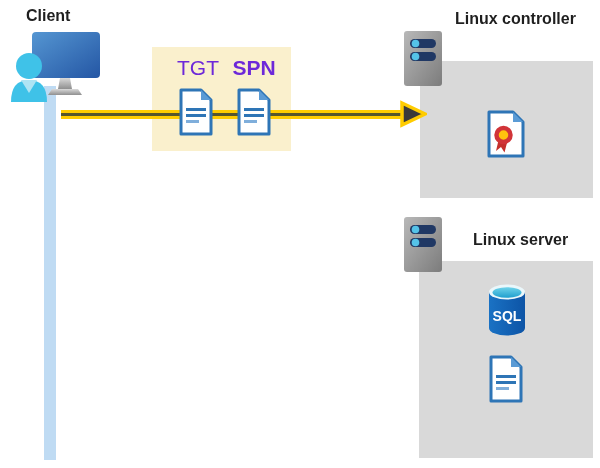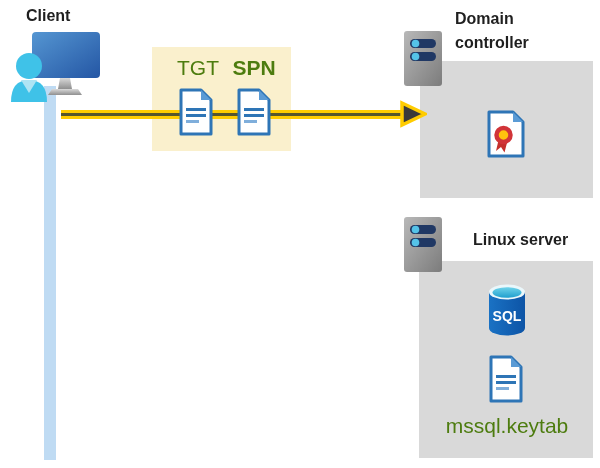--- a/index.html
+++ b/index.html
@@ -7,21 +7,21 @@
   .canvas {
     position:relative; width:600px; height:468px; background:#ffffff; overflow:hidden;
   }
   .heading {
     position:absolute; font-weight:bold; font-size:16px; line-height:24px; color:#1f1f1f;
   }
   .client-label   { left:26px; top:4px; width:100px; }
   .dc-label       { left:455px; top:7px; width:132px; }
   .linux-label    { left:457px; top:228px; width:140px; white-space:nowrap;margin-left:16px; }
   .sublabel {
-    position:absolute; font-size:21px; color:#4d7c0f; text-align:center;
+    position:absolute; font-size:21px; color:#6d28d9; text-align:center;
   }
   .tgt-label  { left:170px; top:56px; width:56px; z-index:4; }
   .spn-label  { left:226px; top:56px; width:56px; z-index:4;font-weight:bold; }
   .keytab-label { left:437px; top:414px; width:140px; font-size:21px; }
 
   .vline {
     position:absolute; left:44px; top:86px; width:12px; height:374px;
     background:#bfdbf3; z-index:0;
   }
   .ticket-box {
@@ -63,21 +63,21 @@
   <div class="ticket-box"></div>
 
   <div class="arrow-line">
     <div class="core"></div>
   </div>
   <svg class="icon arrowhead-icon" viewBox="0 0 28 28">
     <polygon points="3,3 26,14 3,25" fill="#3a3a3a" stroke="#ffcc00" stroke-width="3.5"></polygon>
   </svg>
 
   <div class="heading client-label">Client</div>
-  <div class="heading dc-label">Domain controller</div>
+  <div class="heading dc-label">Linux controller</div>
   <div class="heading linux-label">Linux server</div>
 
   <svg class="icon client-icon" viewBox="0 0 112 72">
     <defs>
       <linearGradient id="monGrad" x1="0" y1="0" x2="1" y2="1">
         <stop offset="0" stop-color="#5596d2"></stop>
           <stop offset="1" stop-color="#2456a4"></stop>
       </linearGradient>
       <linearGradient id="standGrad" x1="0" y1="0" x2="0" y2="1">
         <stop offset="0" stop-color="#d9d9d9"></stop>
@@ -166,15 +166,14 @@
   </svg>
 
   <svg class="icon keytab-icon" viewBox="0 0 34 48">
     <path d="M2,2 H22 L32,12 V46 H2 Z" fill="#ffffff" stroke="#2e75b6" stroke-width="3" stroke-linejoin="round"></path>
     <polygon points="22,2 32,12 22,12" fill="#5b9bd5"></polygon>
     <rect x="7" y="20" width="20" height="3" fill="#2e75b6"></rect>
     <rect x="7" y="26" width="20" height="3" fill="#2e75b6"></rect>
     <rect x="7" y="32" width="13" height="3" fill="#7faedb"></rect>
   </svg>
 
-  <div class="sublabel keytab-label">mssql.keytab</div>
 
 </div>
 
 </body></html>

